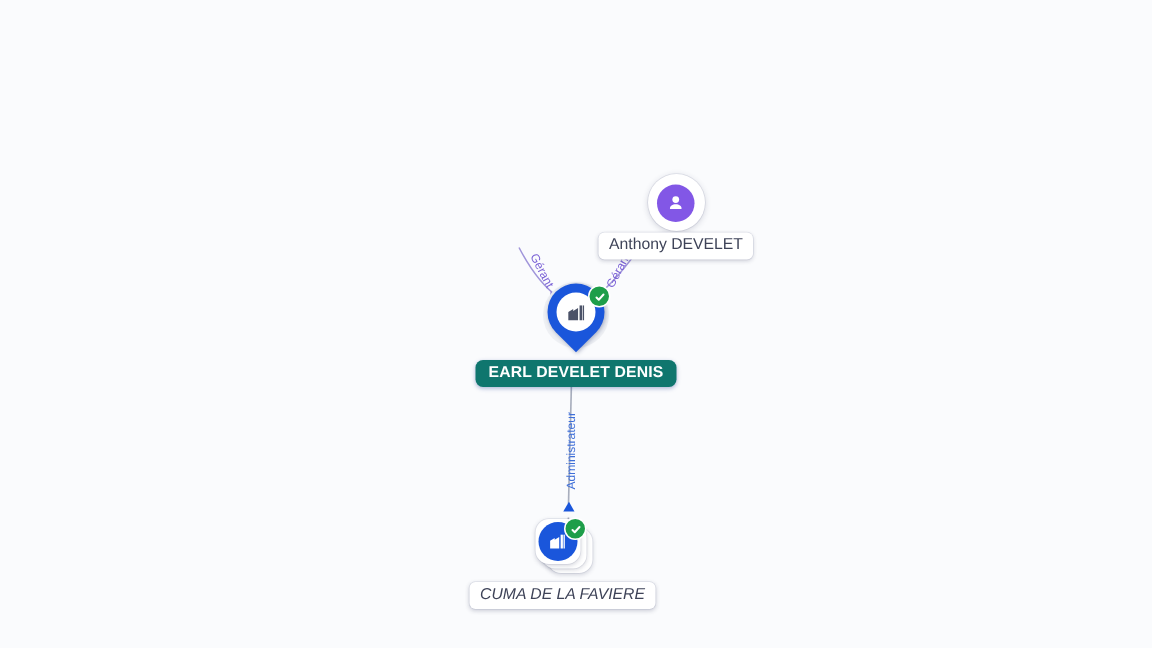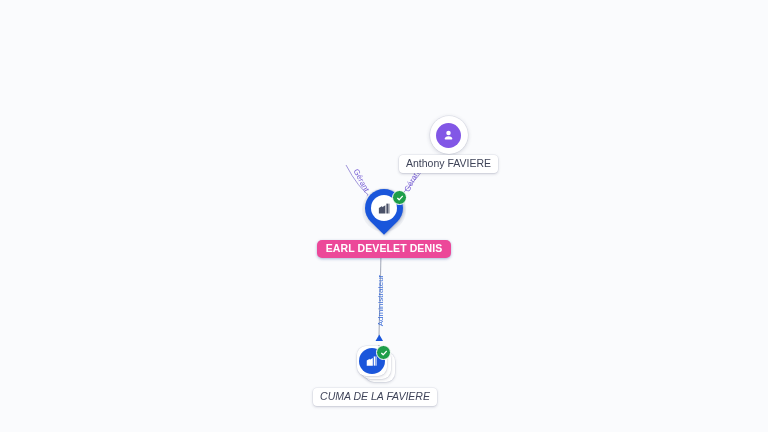--- a/index.html
+++ b/index.html
@@ -149,21 +149,21 @@
     padding: 3px 7px 4px 7px;
     border-radius: 4px;
     background: #ffffff;
     color: #3e4358;
     font-size: 10.5px;
     line-height: 11px;
     white-space: nowrap;
     box-shadow: 0 1px 3px rgba(40,45,80,0.22), 0 0 0 0.5px rgba(130,135,165,0.16);
   }
   .node-label.primary {
-    background: #ec4899;
+    background: #0f766e;
     color: #ffffff;
     font-weight: bold;
     font-size: 10.5px;
     letter-spacing: 0.1px;
     border-radius: 5px;
     padding: 3px 9px 4px 9px;
     box-shadow: 0 1px 3px rgba(20,50,140,0.35);
   }
 
   
@@ -212,21 +212,21 @@
 
   <div class="node" style="left:399px; top:116px;">
     <div class="person-circle">
       <div class="avatar-dot">
         <svg width="15" height="15" viewBox="0 0 24 24" fill="#ffffff">
           <circle cx="12" cy="8" r="3.6"></circle>
           <path d="M12 13c-3.6 0-6.2 2.1-6.2 4.2 0 .6.5 1 1.1 1h10.2c.6 0 1.1-.4 1.1-1C18.2 15.1 15.6 13 12 13z"></path>
         </svg>
       </div>
     </div>
-    <div class="node-label">Anthony FAVIERE</div>
+    <div class="node-label">Anthony DEVELET</div>
   </div>
 
   <div class="node" style="left:330px; top:187px; width:108px;">
     <div class="pin-wrap">
       <div class="pin-halo"></div>
       <div class="pin"></div>
       <div class="pin-inner">
         <svg width="15" height="15" viewBox="0 0 24 24" fill="#4b5268">
           <path d="M3 20V11.2l5.2-3.1V10l5.2-3.1V20H3z"></path>
           <rect x="15" y="4.2" width="2.6" height="15.8"></rect>

